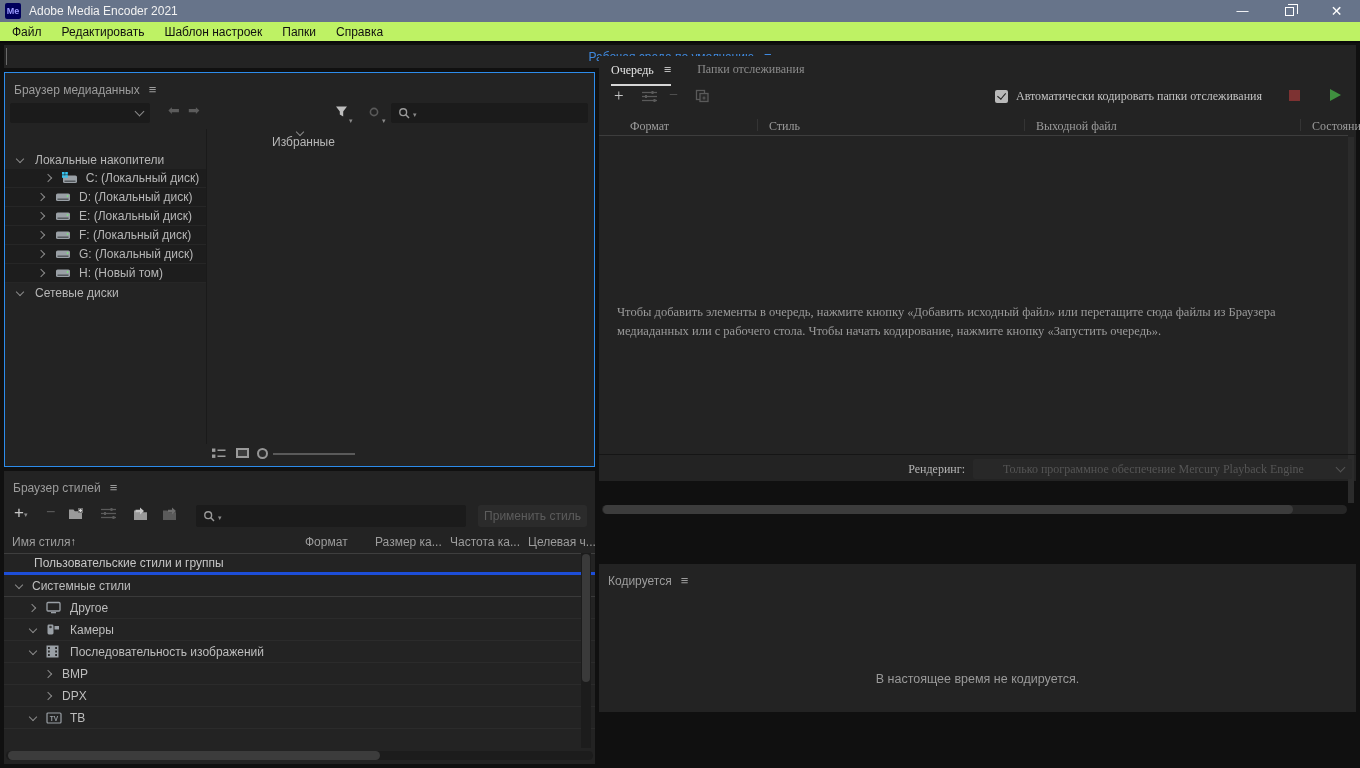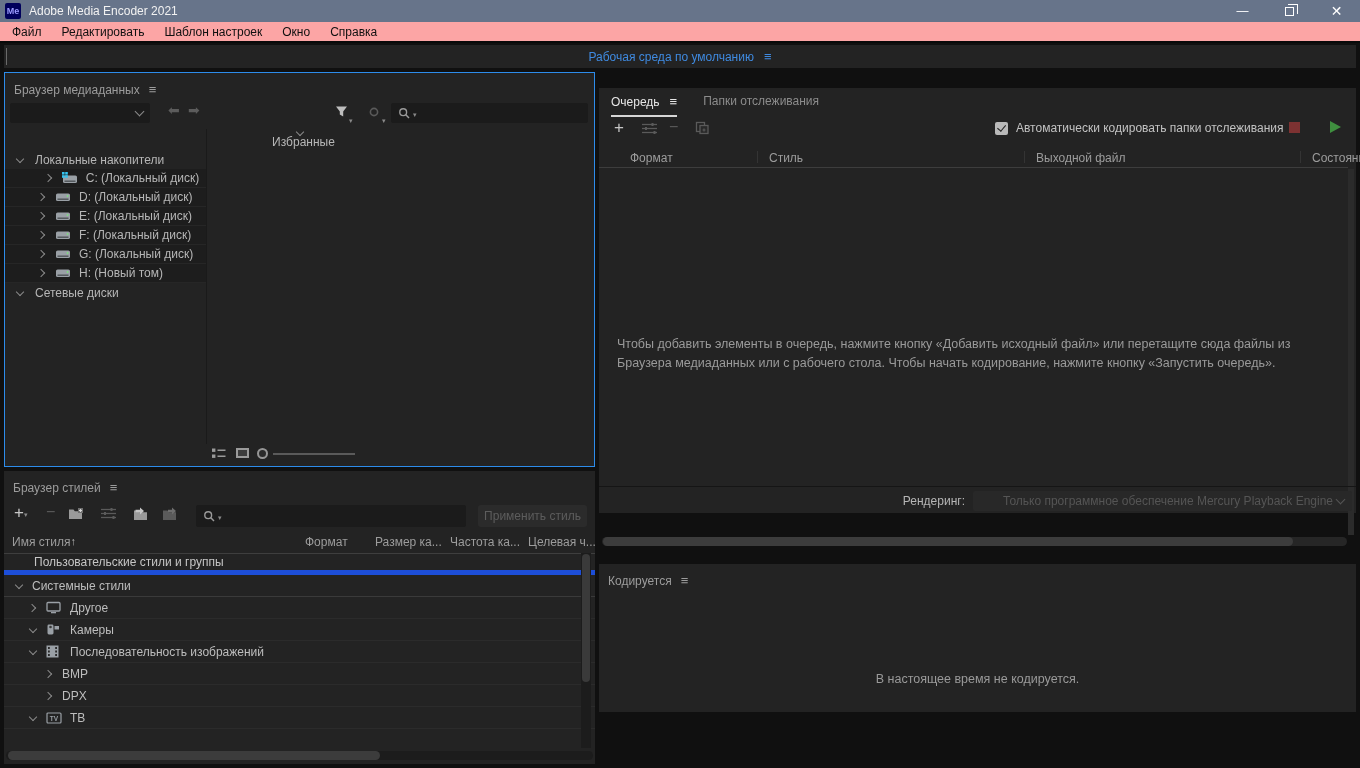--- a/index.html
+++ b/index.html
@@ -14,35 +14,35 @@
     justify-content:center; border-radius:2px; letter-spacing:0; }
   .app-title { color:#f2f2f2; }
   .win-controls { margin-left:auto; display:flex; height:100%; }
   .win-btn { width:47px; height:100%; display:flex; align-items:center; justify-content:center;
     color:#ffffff; font-size:12px; }
   .restore-glyph { position:relative; width:9px; height:9px; border:1px solid #fff; background:transparent; }
   .restore-glyph::before { content:""; position:absolute; left:2px; top:-4px; width:9px; height:9px;
     border:1px solid #fff; border-left:none; border-bottom:none; }
 
   
-  .menubar { position:absolute; left:0; top:22px; width:1360px; height:21px; background:#fca5a5;
+  .menubar { position:absolute; left:0; top:22px; width:1360px; height:21px; background:#bef264;
     display:flex; align-items:center; padding-left:2px; border-bottom:2px solid #0a0a0a; }
   .menu-item { padding:0 10px; color:#101010; }
 
   
   .workspace-bar { position:absolute; left:4px; top:45px; width:1352px; height:23px; background:#232323;
     display:flex; align-items:center; justify-content:center; gap:10px; color:#3f8ae0; }
   .ws-grip { position:absolute; left:2px; top:3px; width:1px; height:17px; background:#6a6a6a; }
   .hamburger { font-size:13px; }
 
   
   .panel { position:absolute; background:#232323; }
   #media-browser { left:4px; top:72px; width:591px; height:395px; border:1px solid #2d8ceb; }
   #preset-browser { left:4px; top:471px; width:591px; height:293px; }
-  #queue-panel { left:599px; top:88px; width:757px; height:425px; }
+  #queue-panel { left:599px; top:56px; width:757px; height:425px;font-family:Liberation Serif, serif; }
   #encoding-panel { left:599px; top:564px; width:757px; height:148px; }
 
   .panel-header { display:flex; align-items:center; gap:9px; color:#9c9c9c; padding:7px 0 0 9px; height:26px; }
 
   
   .mb-toolbar { position:absolute; left:0; top:28px; width:100%; height:28px; }
   .mb-dropdown { position:absolute; left:5px; top:2px; width:140px; height:20px; background:#1b1b1b;
     border-radius:2px; display:flex; align-items:center; justify-content:flex-end; padding-right:7px; }
   .nav-arrow { position:absolute; top:1px; font-size:14px; color:#5c5c5c; }
   .mb-search, .pb-search { background:#1b1b1b; border-radius:2px; display:flex; align-items:center;
@@ -73,21 +73,21 @@
   .pb-toolbar { position:absolute; left:0; top:32px; width:100%; height:28px; }
   .pb-toolbar .tbtn { position:absolute; top:3px; }
   .pb-search { position:absolute; left:192px; top:2px; width:270px; height:22px; }
   .apply-btn { position:absolute; left:474px; top:2px; width:109px; height:22px; background:#2b2b2b;
     border-radius:3px; color:#5d5d5d; display:flex; align-items:center; justify-content:center; }
   .pb-colheader { position:absolute; left:0; top:64px; width:100%; height:18px; color:#9c9c9c; }
   .pb-colheader span { position:absolute; top:0; white-space:nowrap; }
   .sort-arrow { color:#b4b4b4; font-size:11px; }
   .pb-tree { position:absolute; left:0; top:82px; width:100%; }
   .ptree-row { height:22px; display:flex; align-items:center; color:#bdbdbd; border-bottom:1px solid #2b2b2b; }
-  .ptree-row.hdr { border-top:1px solid #3e3e3e; border-bottom:5px solid #1d4ed8; color:#c6c6c6; }
+  .ptree-row.hdr { border-top:1px solid #3e3e3e; border-bottom:3px solid #1d4ed8; color:#c6c6c6; }
   .ptree-row.section { border-bottom:1px solid #3a3a3a; }
   .pb-vtrack { position:absolute; right:4px; top:82px; bottom:16px; width:10px; background:#1c1c1c; }
   .pb-vthumb { position:absolute; right:5px; top:83px; width:8px; height:128px; background:#3a3a3a; border-radius:4px; }
   .pb-htrack { position:absolute; left:2px; right:2px; bottom:4px; height:9px; background:#1c1c1c; border-radius:5px; }
   .pb-hthumb { position:absolute; left:2px; top:0; width:372px; height:9px; background:#3c3c3c; border-radius:5px; }
 
   
   .q-tabs { position:absolute; left:12px; top:6px; display:flex; gap:26px; align-items:flex-start; }
   .q-tab { color:#8c8c8c; padding-bottom:6px; display:flex; gap:10px; align-items:center; }
   .q-tab.active { color:#e6e6e6; border-bottom:2px solid #d6d6d6; }
@@ -133,21 +133,21 @@
         <span class="restore-glyph"></span>
       </div>
     <div class="win-btn" style="font-size:14px;">✕</div>
   </div>
 </div>
 
 <div class="menubar" id="menubar">
     <div class="menu-item">Файл</div>
     <div class="menu-item">Редактировать</div>
     <div class="menu-item">Шаблон настроек</div>
-    <div class="menu-item">Окно</div>
+    <div class="menu-item">Папки</div>
     <div class="menu-item">Справка</div>
   </div>
 
 <div class="workspace-bar">
   <span class="ws-grip"></span>
   <span>Рабочая среда по умолчанию</span>
   <span class="hamburger">≡</span>
 </div>
 
 <div class="panel" id="media-browser">

